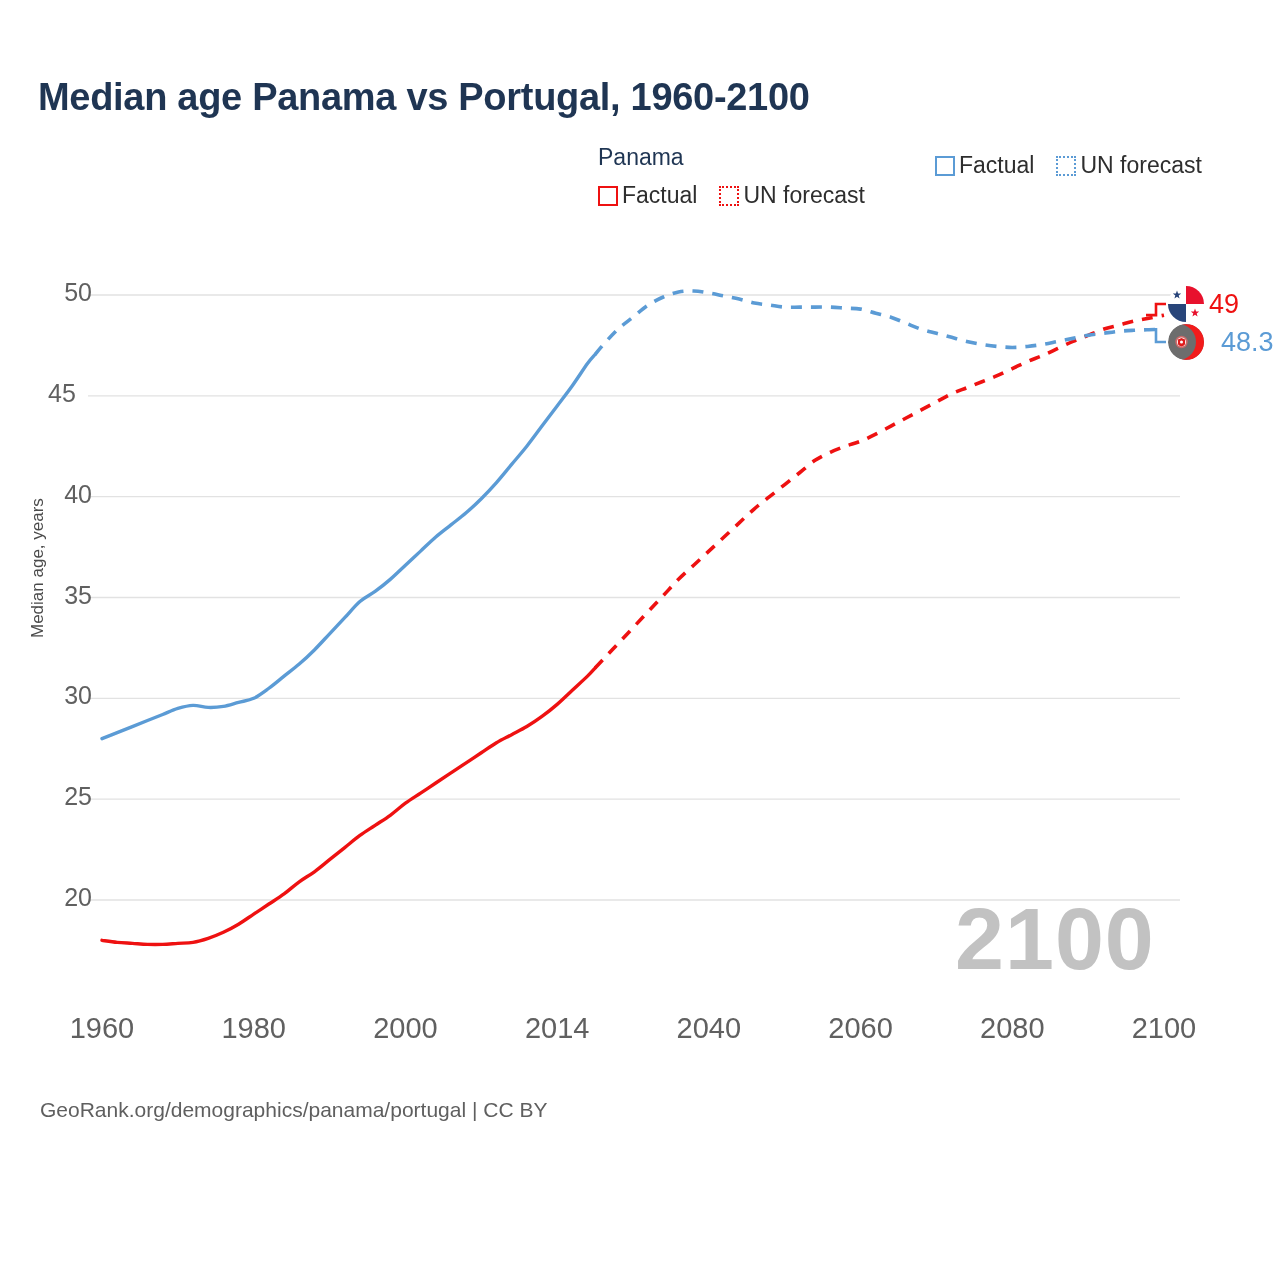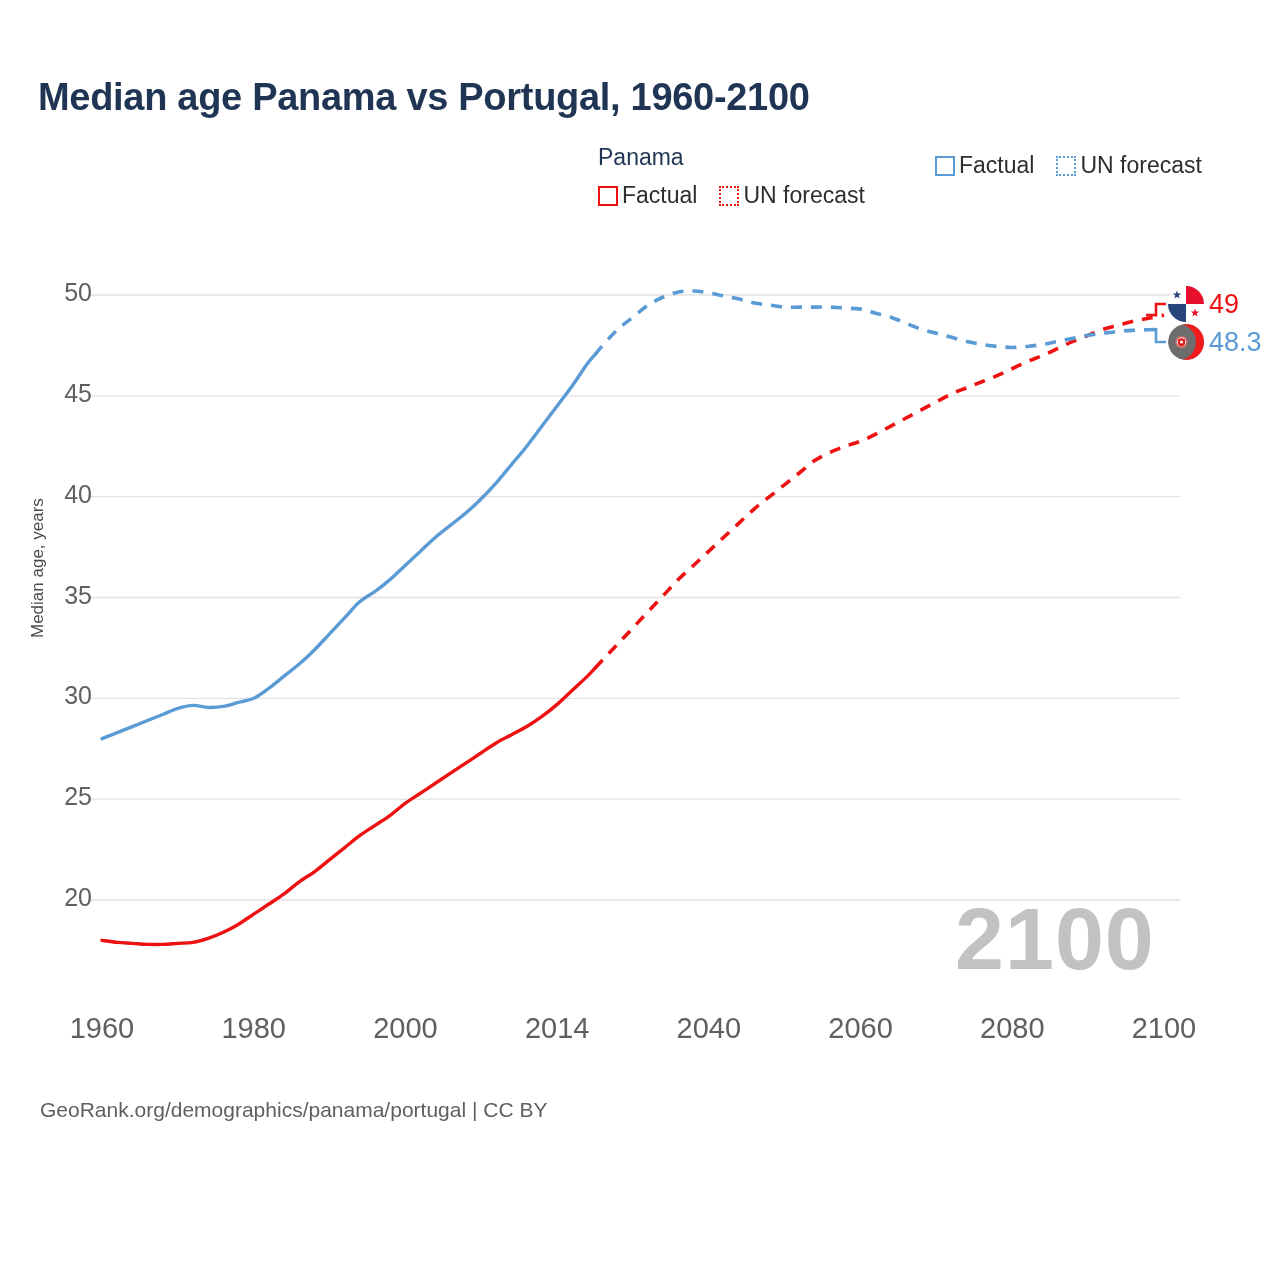--- a/index.html
+++ b/index.html
@@ -128,21 +128,21 @@
     letter-spacing: 1px;
   }
 
   
   .endpoint {
     position: absolute;
     display: flex;
     align-items: center;
   }
   .endpoint.panama   { left: 1168px; top: 286px; }
-  .endpoint.portugal { left: 1168px; top: 324px; }
+  .endpoint.portugal { left: 1168px; top: 324px; gap: 12px; }
 
   .flag {
     width: 36px;
     height: 36px;
     border-radius: 50%;
     overflow: hidden;
     position: relative;
     flex: 0 0 auto;
   }
   .endpoint-value {
@@ -225,21 +225,21 @@
         <path d="M 1146 329.2833333333334 L 1156 329.2833333333334 L 1156 342 L 1166 342" fill="none" stroke="#5b9bd5" stroke-width="2.6"></path>
       </g>
     </svg>
 
   <div id="tick-layer">
       <div class="ytick" style="top: 883px;">20</div>
       <div class="ytick" style="top: 782.167px;">25</div>
       <div class="ytick" style="top: 681.333px;">30</div>
       <div class="ytick" style="top: 580.5px;">35</div>
       <div class="ytick" style="top: 479.667px;">40</div>
-      <div class="ytick" style="top: 378.833px;">45</div>
+      <div class="ytick" style="top: 378.833px; text-align: center;">45</div>
       <div class="ytick" style="top: 278px;">50</div>
       <div class="xtick" style="left: 102px;">1960</div>
       <div class="xtick" style="left: 253.714px;">1980</div>
       <div class="xtick" style="left: 405.429px;">2000</div>
       <div class="xtick" style="left: 557.143px;">2014</div>
       <div class="xtick" style="left: 708.857px; text-align: center;">2040</div>
       <div class="xtick" style="left: 860.571px;">2060</div>
       <div class="xtick" style="left: 1012.29px;">2080</div>
       <div class="xtick" style="left: 1164px;">2100</div>
     </div>

